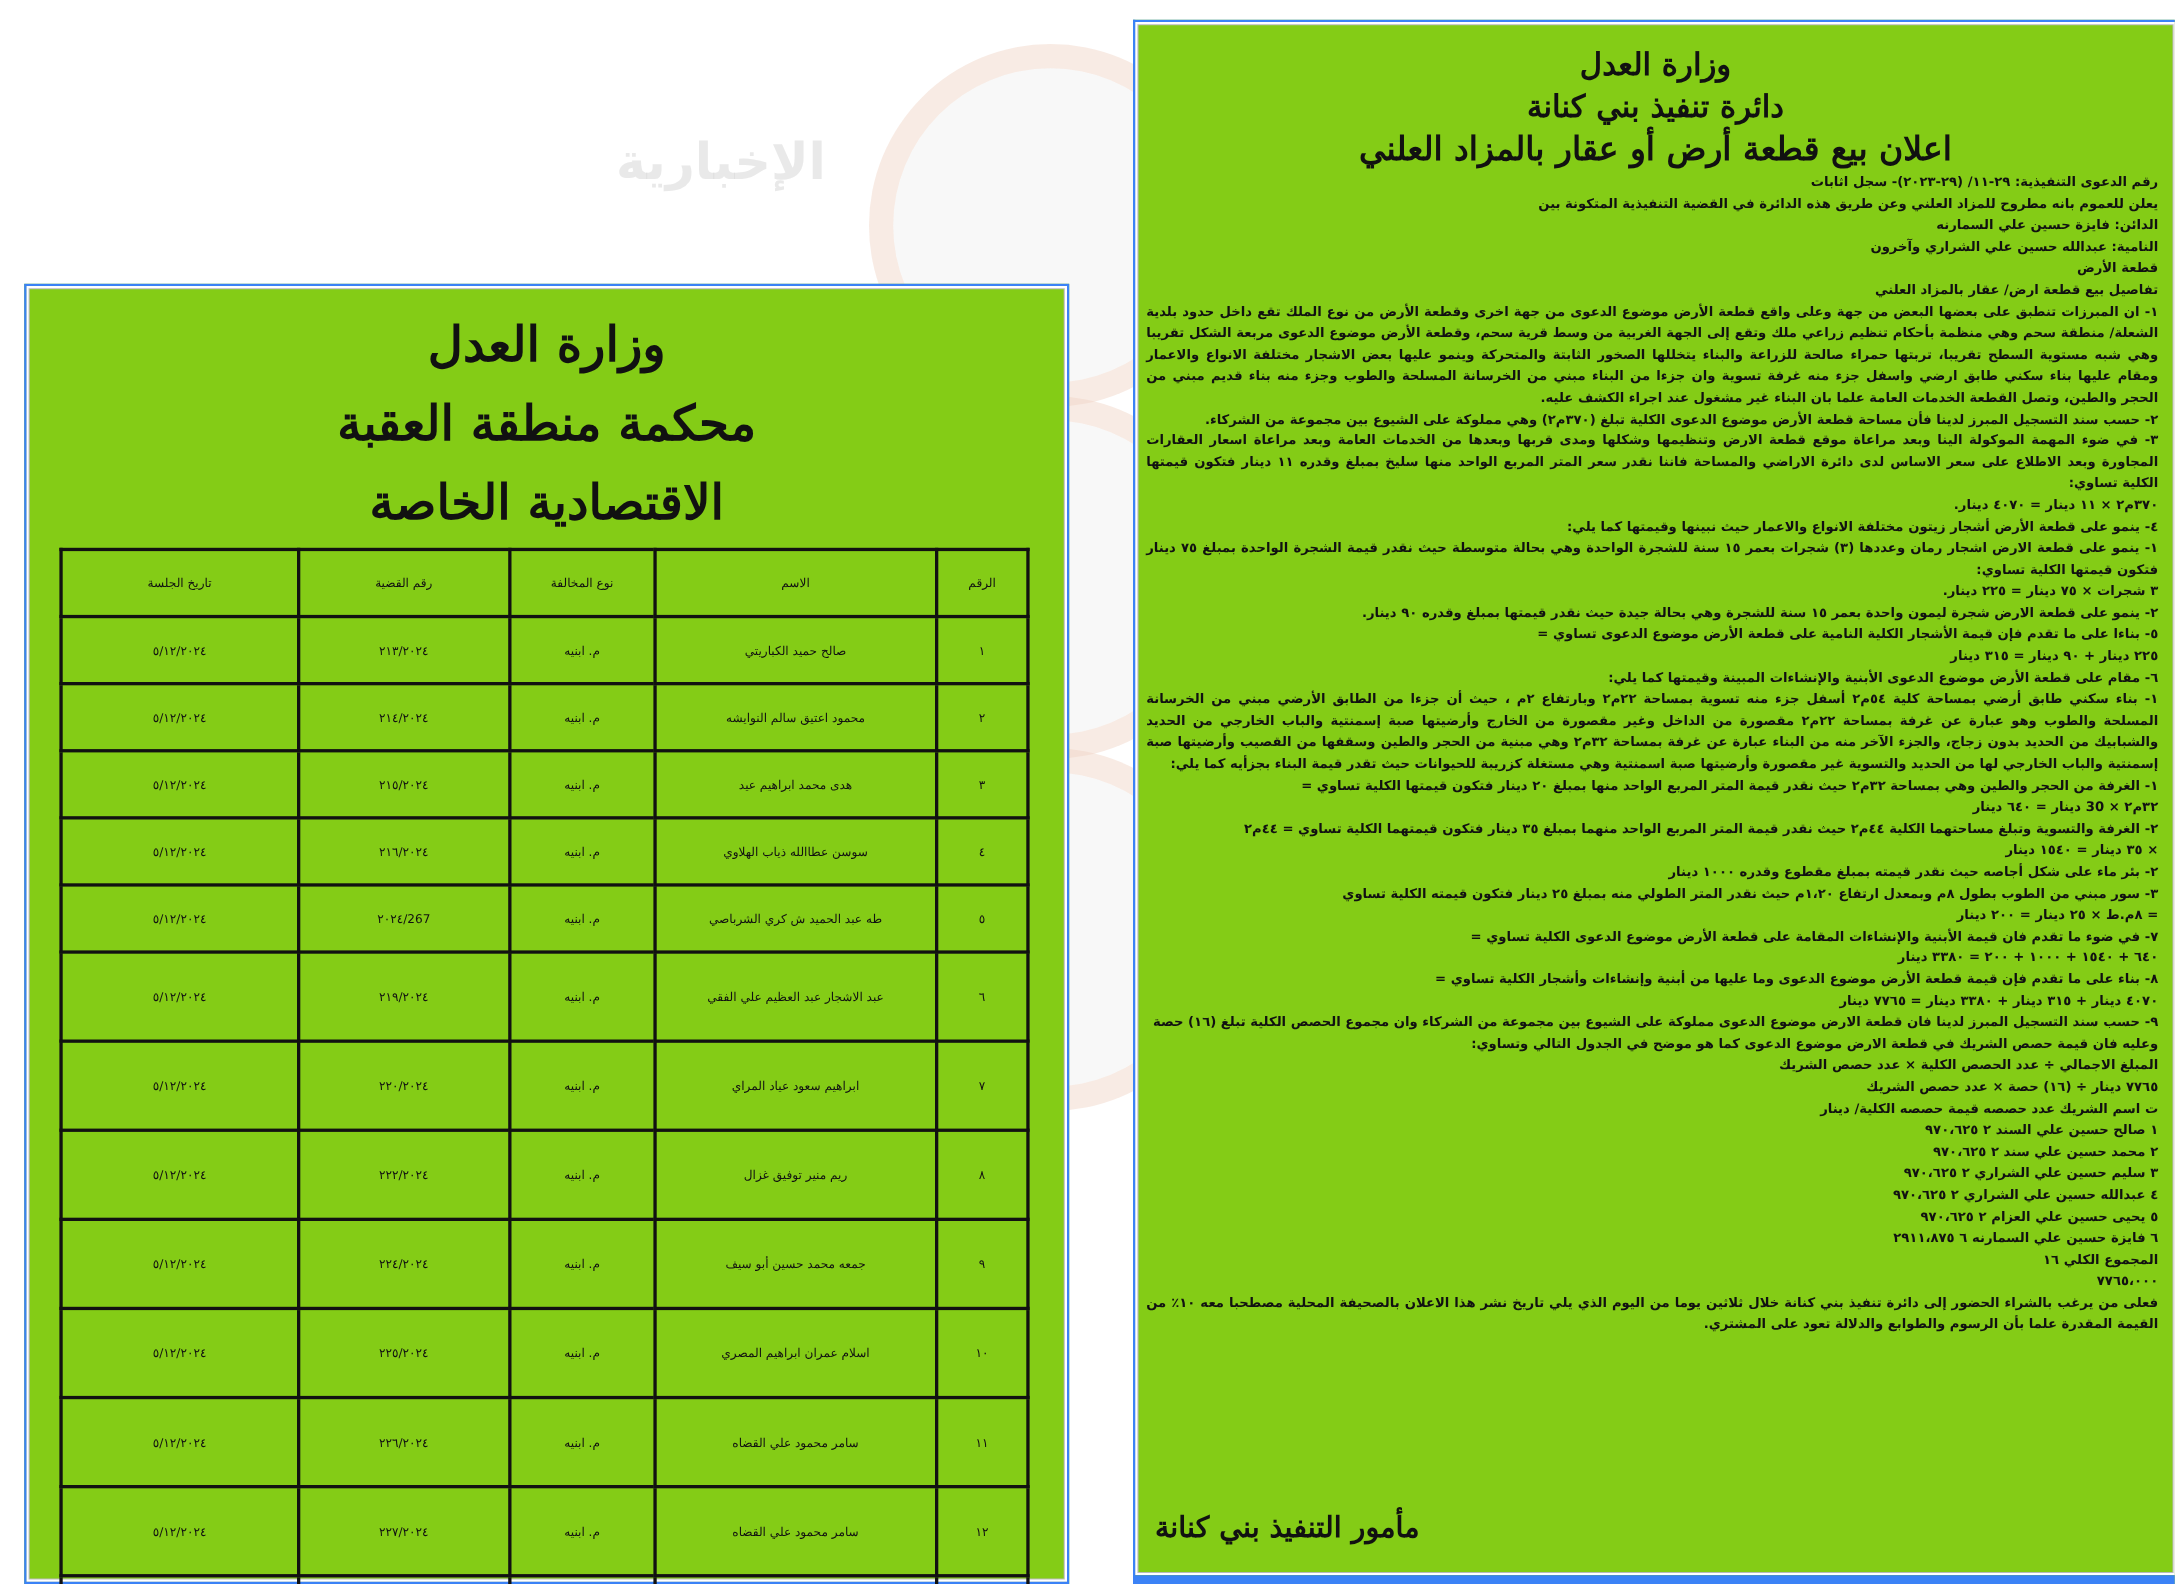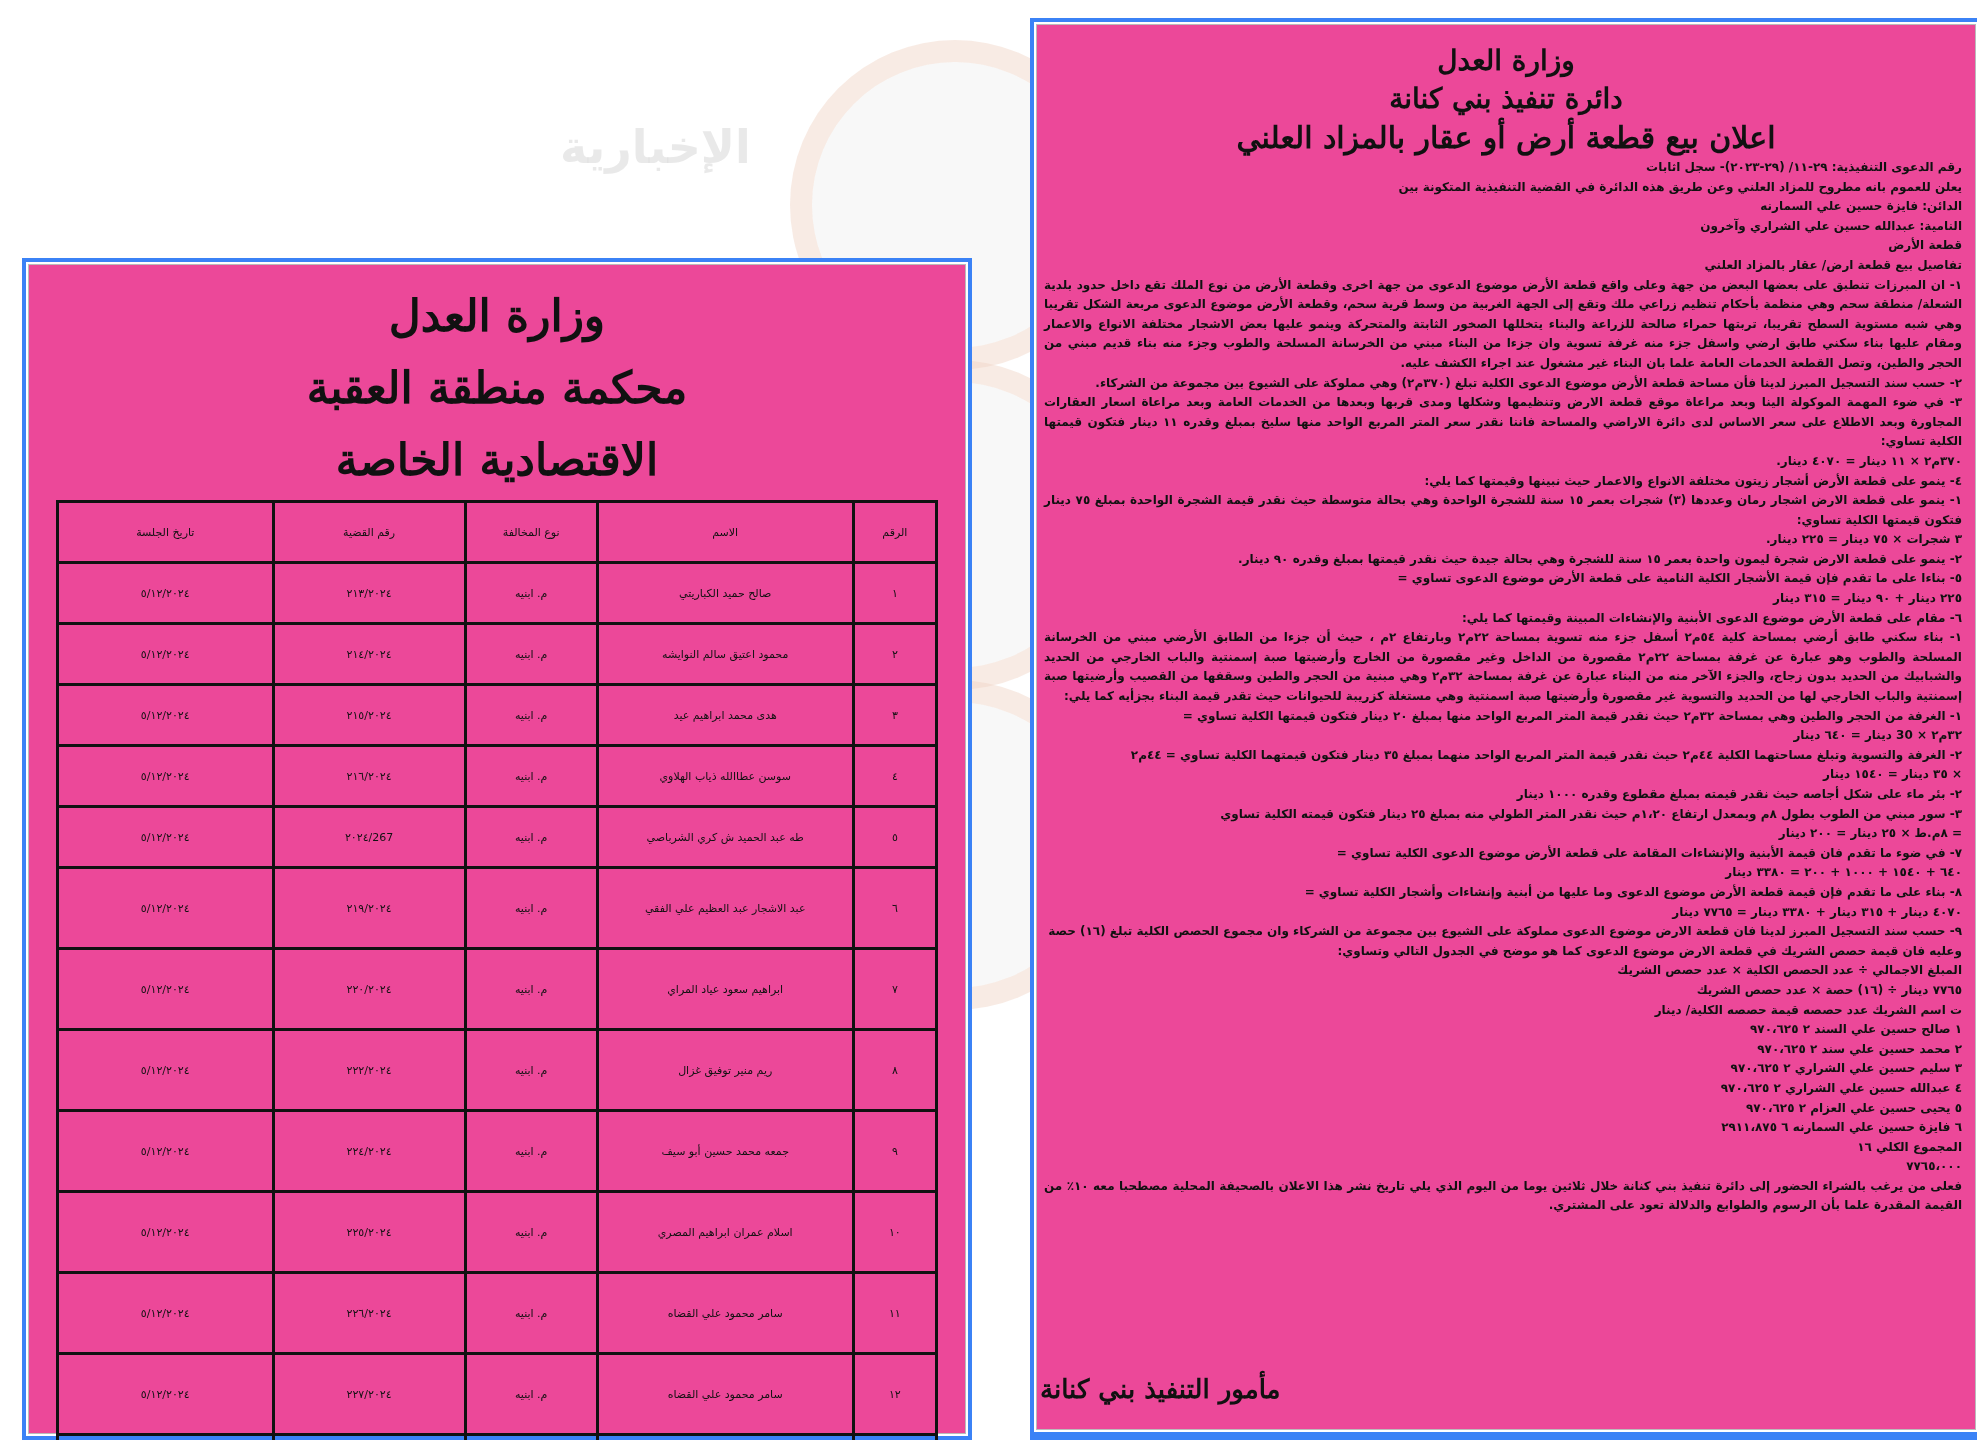--- a/index.html
+++ b/index.html
@@ -14,40 +14,40 @@
   .wm-clock {
     width: 330px; height: 330px; border-radius: 50%;
     border: 22px solid rgba(250,180,140,0.18);
     background: rgba(235,235,235,0.35);
     box-sizing: border-box;
   }
   .wm-text { font: bold 46px "DejaVu Sans", sans-serif; color: rgba(215,215,215,0.55); }
 
   
   .panel {
-    position: absolute; background: #ec4899; z-index: 2;
-    border: 4px solid #3b82f6; box-sizing: border-box;
+    position: absolute; background: #84cc16; z-index: 2;
+    border: 2px solid #3b82f6; box-sizing: border-box;
     box-shadow: inset 0 0 0 2px #fff, inset 0 0 0 3px #bbb;
   }
   .panel.right { left: 1030px; top: 18px; width: 948px; height: 1422px; border-right: none; border-bottom-width: 8px; }
   .panel.left  { left: 22px; top: 258px; width: 950px; height: 1182px; }
 
   
   .r-head { text-align: center; font-family: "DejaVu Serif", serif; font-weight: bold; }
   .r-head .l1 { font-size: 28px; margin-top: 20px; line-height: 38px; }
   .r-head .l2 { font-size: 28px; line-height: 38px; }
   .r-head .l3 { font-size: 30px; line-height: 40px; }
   .r-body {
     direction: rtl; text-align: right; padding: 0 16px 0 10px;
     font-family: "DejaVu Sans", sans-serif; font-weight: bold;
     font-size: 12px; line-height: 19.6px; position: relative; z-index: 3;
   }
   .r-body p { margin: 0; }
   .r-body .just { text-align: justify; text-align-last: right; }
-  .r-sign-wrap { position: absolute; left: 6px; bottom: 28px; font-family: "DejaVu Serif", serif; font-weight: bold; font-size: 26px; direction: rtl; }
+  .r-sign-wrap { position: absolute; left: 18px; bottom: 28px; font-family: "DejaVu Serif", serif; font-weight: bold; font-size: 26px; direction: rtl; }
 
   
   .l-head { text-align: center; font-family: "DejaVu Serif", serif; font-weight: bold; margin-top: 18px; }
   .l-head div { font-size: 44px; line-height: 72px; }
   table.hearings {
     position: absolute; left: 30px; top: 238px; width: 882px;
     border-collapse: collapse; direction: rtl;
     font-family: "DejaVu Sans", sans-serif; font-size: 11px;
   }
   table.hearings th, table.hearings td {

